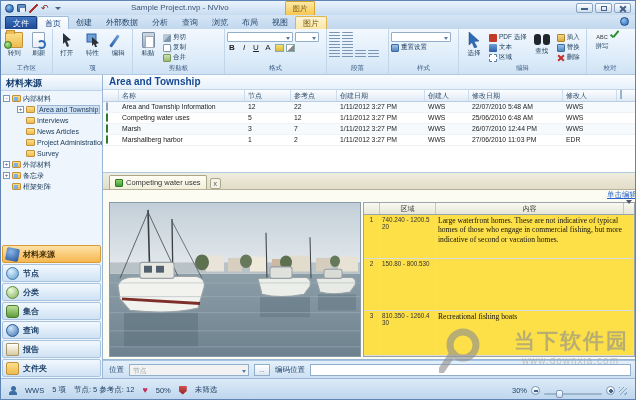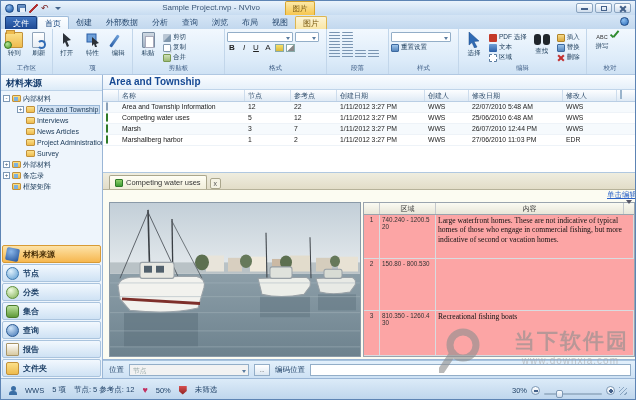--- a/index.html
+++ b/index.html
@@ -13,21 +13,21 @@
     background:linear-gradient(#eaf3fc,#c7dcf1); display:flex; align-items:center; }
   .qat { display:flex; align-items:center; gap:3px; padding-left:4px; }
   .appicon { width:9px; height:9px; border-radius:50%;
     background:radial-gradient(circle at 35% 30%, #9cc4ef, #2f6bb5 70%); border:1px solid #1d4a86; }
   .qat-ic { width:9px; height:8px; border-radius:1px; }
   .save-ic { background:linear-gradient(#6d95c8,#3d6ca8); border:1px solid #2d5488; position:relative; }
   .save-ic::after { content:""; position:absolute; left:2px; top:3px; width:5px; height:4px; background:#e8eef6; }
   .brush-ic { width:9px; height:9px; background:linear-gradient(135deg, transparent 40%, #b03030 40%, #b03030 60%, transparent 60%); }
   .undo-ic { color:#7a2020; font-size:9px; line-height:8px; width:10px; }
   .qat-caret { width:0; height:0; border-left:3px solid transparent; border-right:3px solid transparent; border-top:3px solid #44648c; margin-left:1px; }
-  .title-text { position:absolute; left:130px; top:2px; width:160px; text-align:center;
+  .title-text { position:absolute; left:130px; top:2px; width:160px; 
     font-size:8px; color:#3c5878; white-space:nowrap; }
   .ctx-header { position:absolute; left:284px; top:0; width:30px; height:14px;
     background:linear-gradient(#fde9a9,#f6c64f); border:1px solid #d8a52f; border-bottom:none;
     color:#7a5a10; font-size:7.5px; text-align:center; line-height:13px; border-radius:2px 2px 0 0; }
   .winbtns { position:absolute; right:4px; top:2px; display:flex; gap:2px; }
   .winbtn { width:17px; height:10px; border:1px solid #8aa4c0; border-radius:2px;
     background:linear-gradient(#fdfeff,#cfdded); position:relative; }
   .winbtn i { position:absolute; }
   .min-g { left:4px; bottom:2px; width:7px; height:2px; background:#44618a; }
   .max-g { left:5px; top:2px; width:6px; height:5px; border:1px solid #44618a; }
@@ -156,21 +156,21 @@
   .dtab { height:14px; background:linear-gradient(#fffef4,#f1eedb); border:1px solid #aaa68c; border-bottom:none;
     border-radius:2px 2px 0 0; display:flex; align-items:center; gap:3px; padding:0 5px; font-size:7.5px; color:#333; }
   .dtab .rowico { margin:0; }
   .dtab-close { width:11px; height:11px; margin-left:3px; border:1px solid #aaa68c; background:#f4f2e4; color:#555;
     font-size:7px; line-height:10px; text-align:center; border-radius:2px; }
   .detail { flex:1; background:#fcfcf2; display:flex; flex-direction:column; border-bottom:1px solid #9ab6d6; }
   .edit-strip { height:12px; text-align:right; }
   .edit-link { color:#2a62c8; text-decoration:underline; font-size:7.5px; }
   .detail-body { flex:1; display:flex; padding:0 2px 2px 6px; gap:2px; min-height:0; }
   .photo { width:252px; border:1px solid #8a9aa8; position:relative; overflow:hidden; }
-  .logtable { flex:1; display:flex; flex-direction:column; border:1px solid #9aa4ae; background:#fca5a5; min-width:0; }
+  .logtable { flex:1; display:flex; flex-direction:column; border:1px solid #9aa4ae; background:#fde047; min-width:0; }
   .log-head { display:grid; grid-template-columns:16px 56px 1fr 10px; background:linear-gradient(#fafaf2,#e8e6d8); border-bottom:1px solid #9aa4ae; height:12px; }
   .log-head > div { font-size:7px; color:#333; text-align:center; border-right:1px solid #c4c8cc; padding-top:1px; }
   .log-row { display:grid; grid-template-columns:16px 56px 1fr; border-bottom:1px solid #d8dce0; }
   .log-row > div { border-right:1px solid #d8dce0; padding:1px 2px; }
   .log-num { font-size:6.5px; text-align:center; color:#333; }
   .log-region { font-size:6.3px; color:#333; word-break:break-all; }
   .log-content { font-family:"Liberation Serif", serif; font-size:7.6px; color:#111; line-height:1.25; }
   .filter-caret { width:0; height:0; margin:4px auto 0; border-left:3px solid transparent; border-right:3px solid transparent; border-top:4px solid #556; }
 
   

